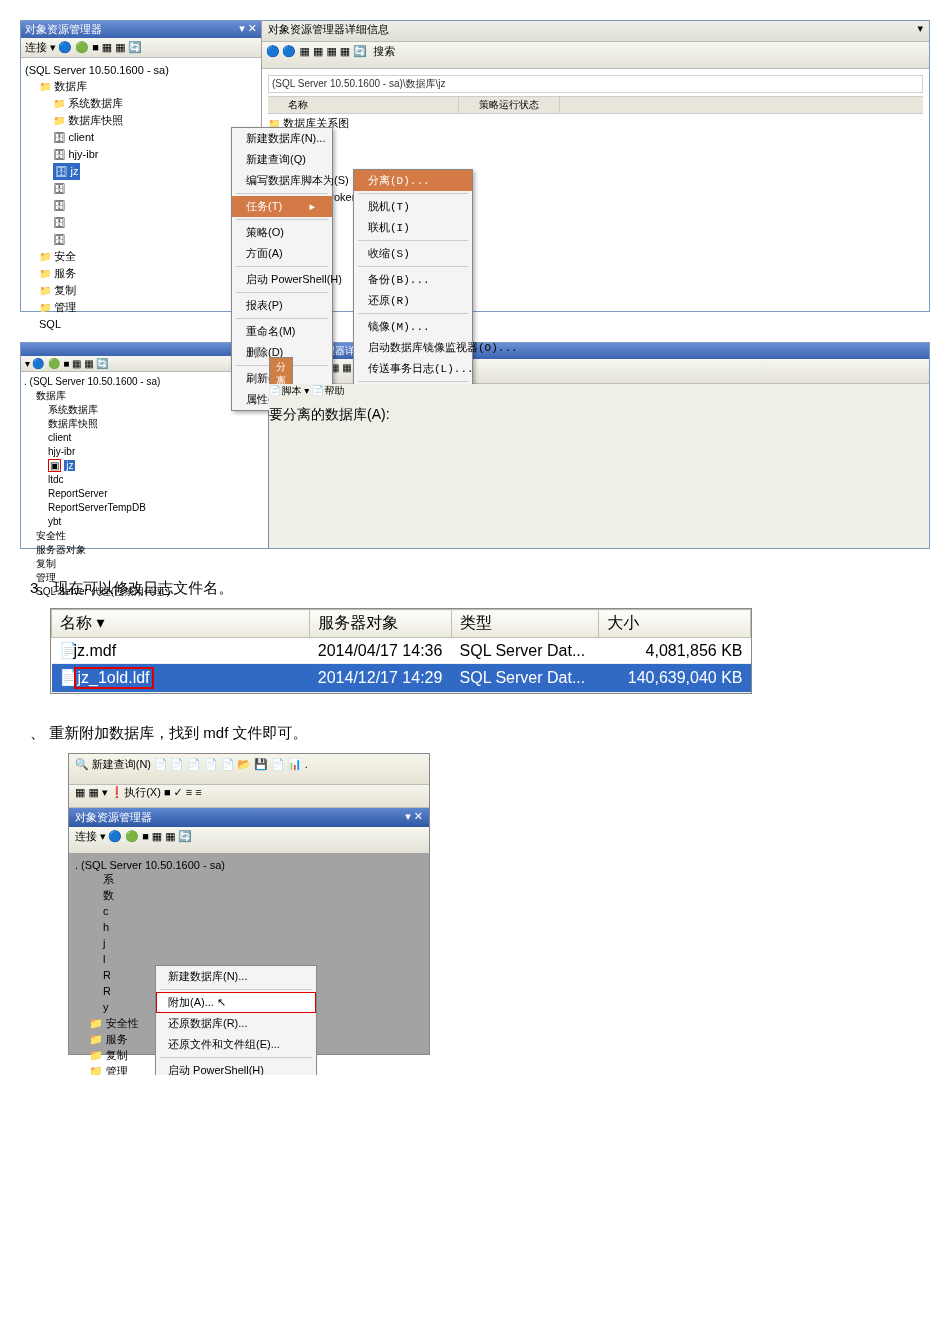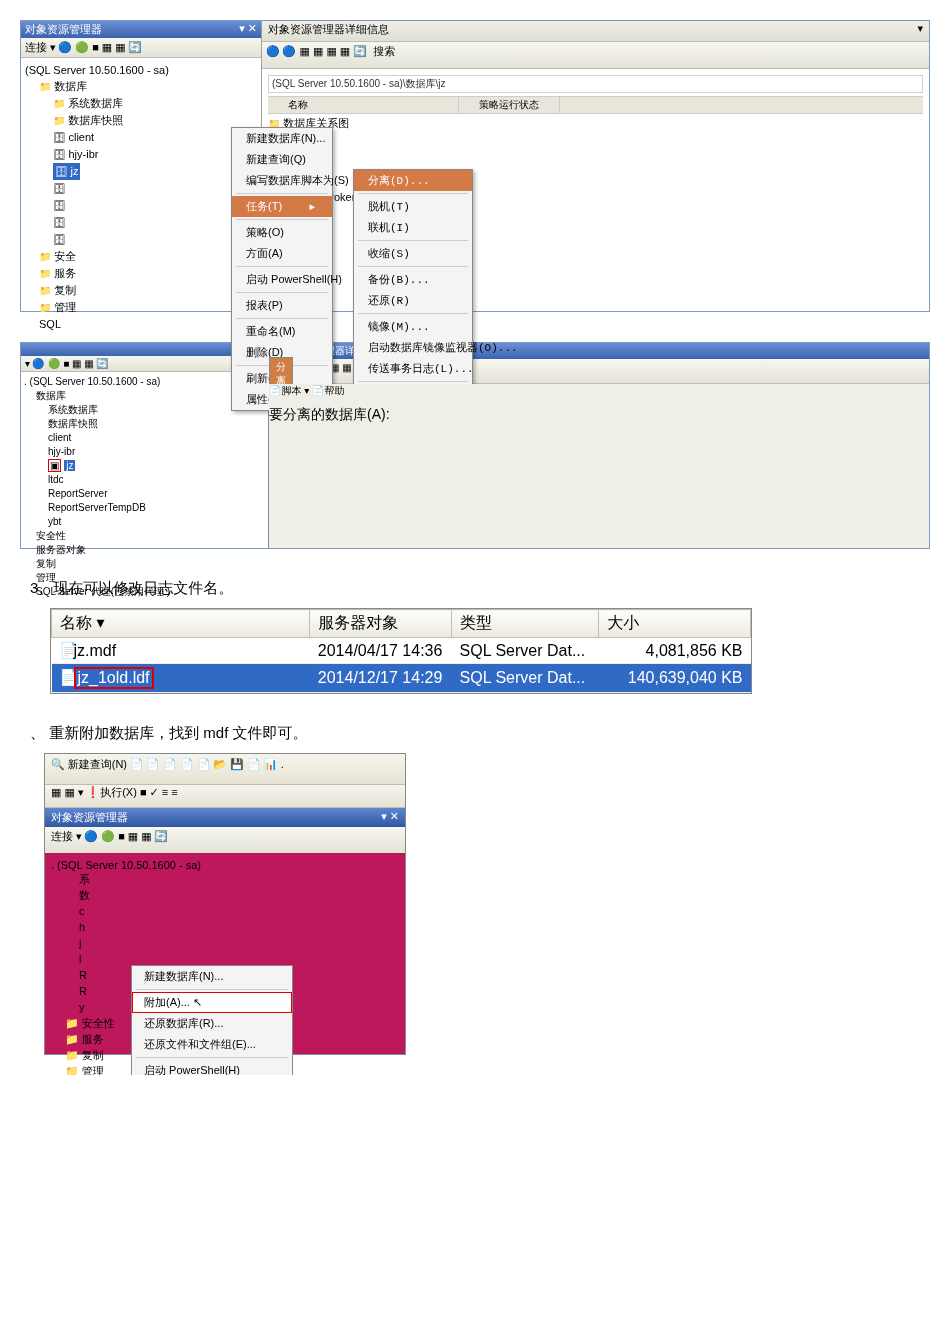--- a/index.html
+++ b/index.html
@@ -77,21 +77,21 @@
   .fig3 td{ border-bottom:1px solid #eee; padding:3px 8px;}
   .fig3 td.right{ text-align:right;}
   .fig3 tr.selected td{ background:#316ac5; color:#fff;}
   .fig3 .icon{display:inline-block;width:14px;}
   .fig3 .redbox{ border:2px solid #d00; padding:0 2px; display:inline-block;}
 
   
   .step4{ font-size:15px; margin:30px 0 10px 10px;}
 
   
-  .fig4{ width:360px; height:300px; margin-left:24px; border:1px solid #888; background:#be185d;}
+  .fig4{ width:360px; height:300px; margin-left:48px; border:1px solid #888; background:#a3a3a3;}
   .fig4 .top{ height:24px; background:linear-gradient(#f6f5ec,#e6e3d4); border-bottom:1px solid #bbb; font-size:11px; padding:3px 6px;}
   .fig4 .top2{ height:22px; background:linear-gradient(#f6f5ec,#e6e3d4); border-bottom:1px solid #bbb; font-size:11px; padding:0 6px;}
   .fig4 .bluebar{ background:linear-gradient(#5f86cf,#2f57a3); color:#fff; font-size:11px; padding:2px 6px; display:flex; justify-content:space-between;}
   .fig4 .toolbar4{ height:22px; background:linear-gradient(#f7f7f0,#e4e2d6); font-size:11px; padding:2px 6px;}
   .fig4 .body4{ padding:6px; font-size:11px;}
   .fig4 .body4 ul{list-style:none;margin:0;padding-left:14px; line-height:16px;}
   .fig4 .sel4{ background:#316ac5; color:#fff; padding:0 3px;}
   .fig4 .menu4{ border:1px solid #888; background:#f4f4f4; font-size:11px; margin-left:80px; width:160px; margin-top:-130px; position:relative;}
   .fig4 .menu4 .item{ padding:3px 12px; white-space:nowrap;}
   .fig4 .menu4 .item.hover{ background:#fff; border:1px solid #d00; padding:2px 11px;}

